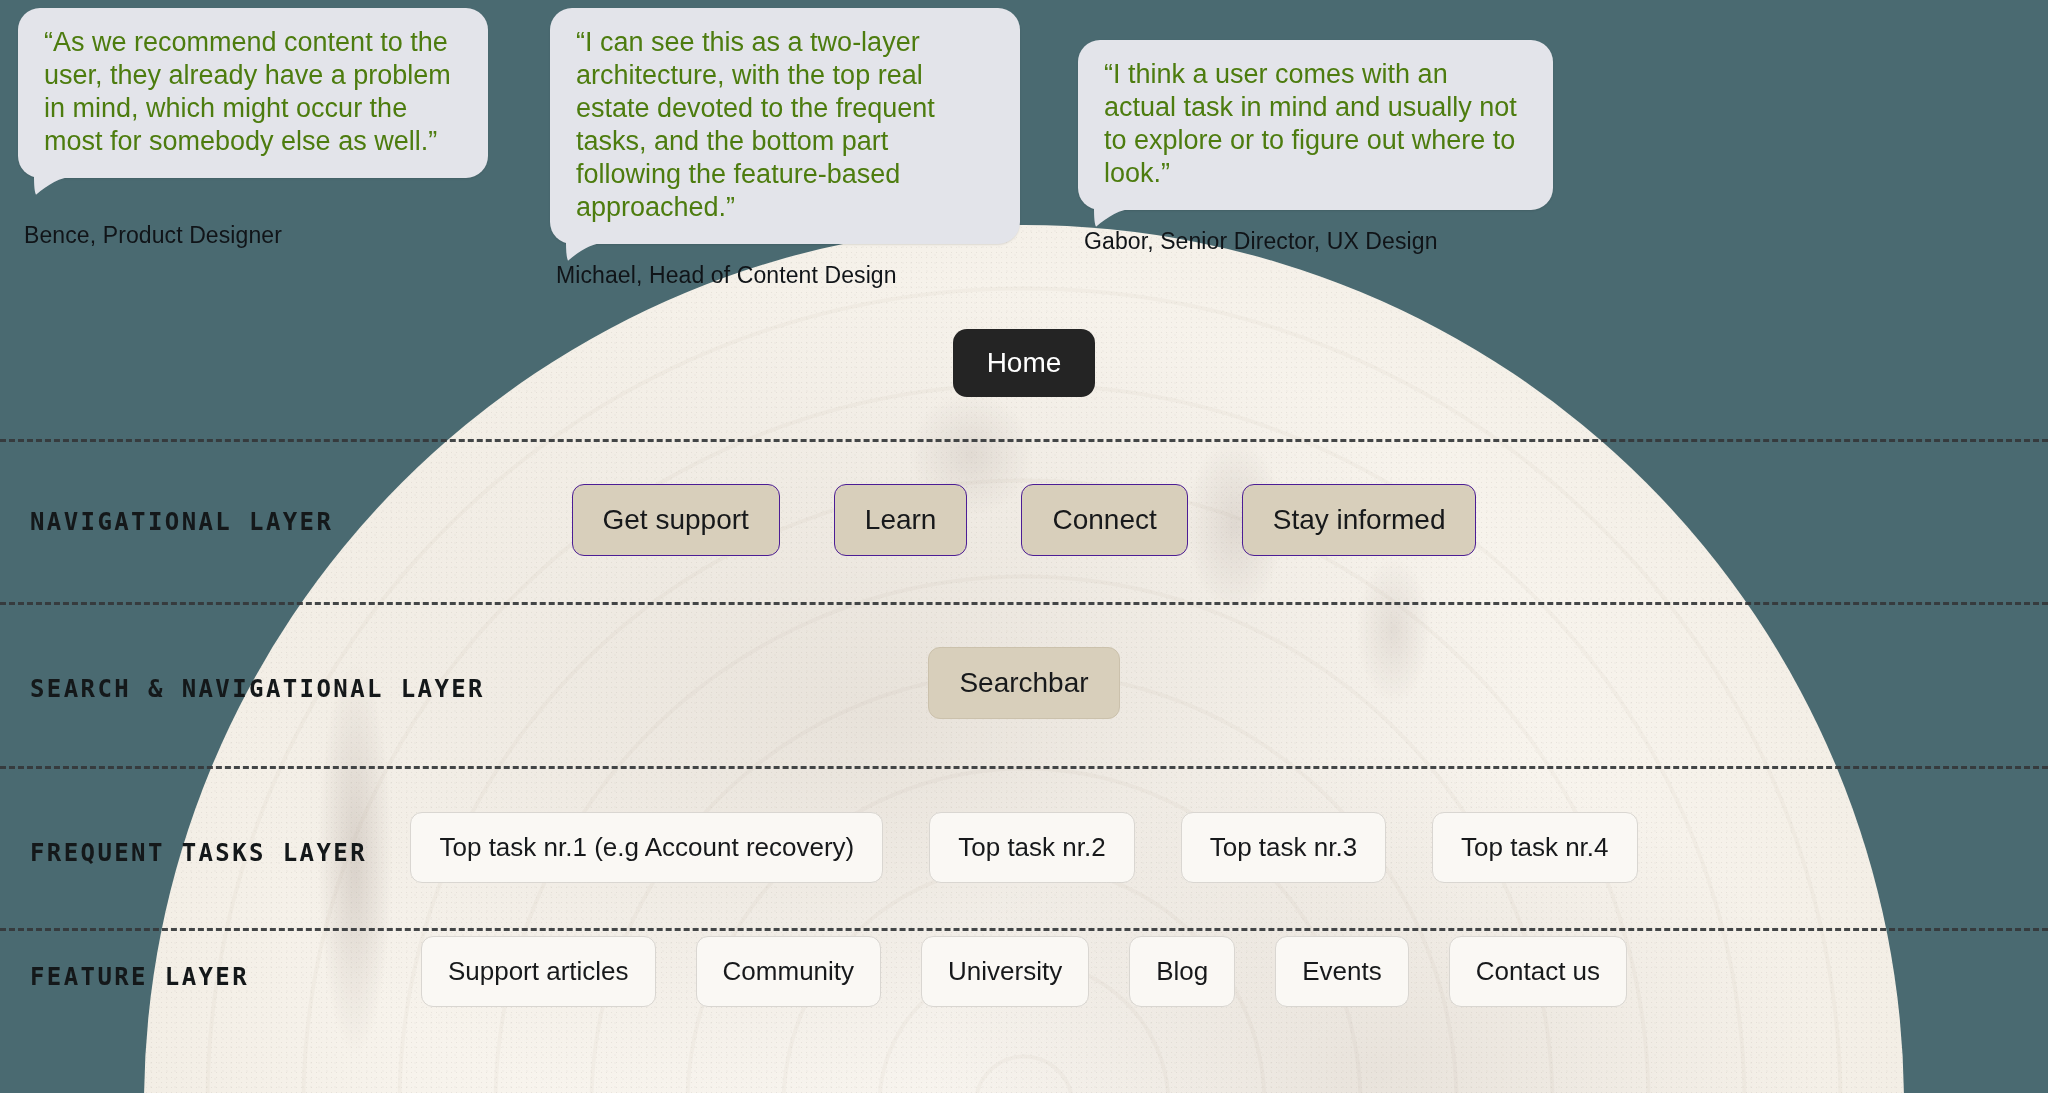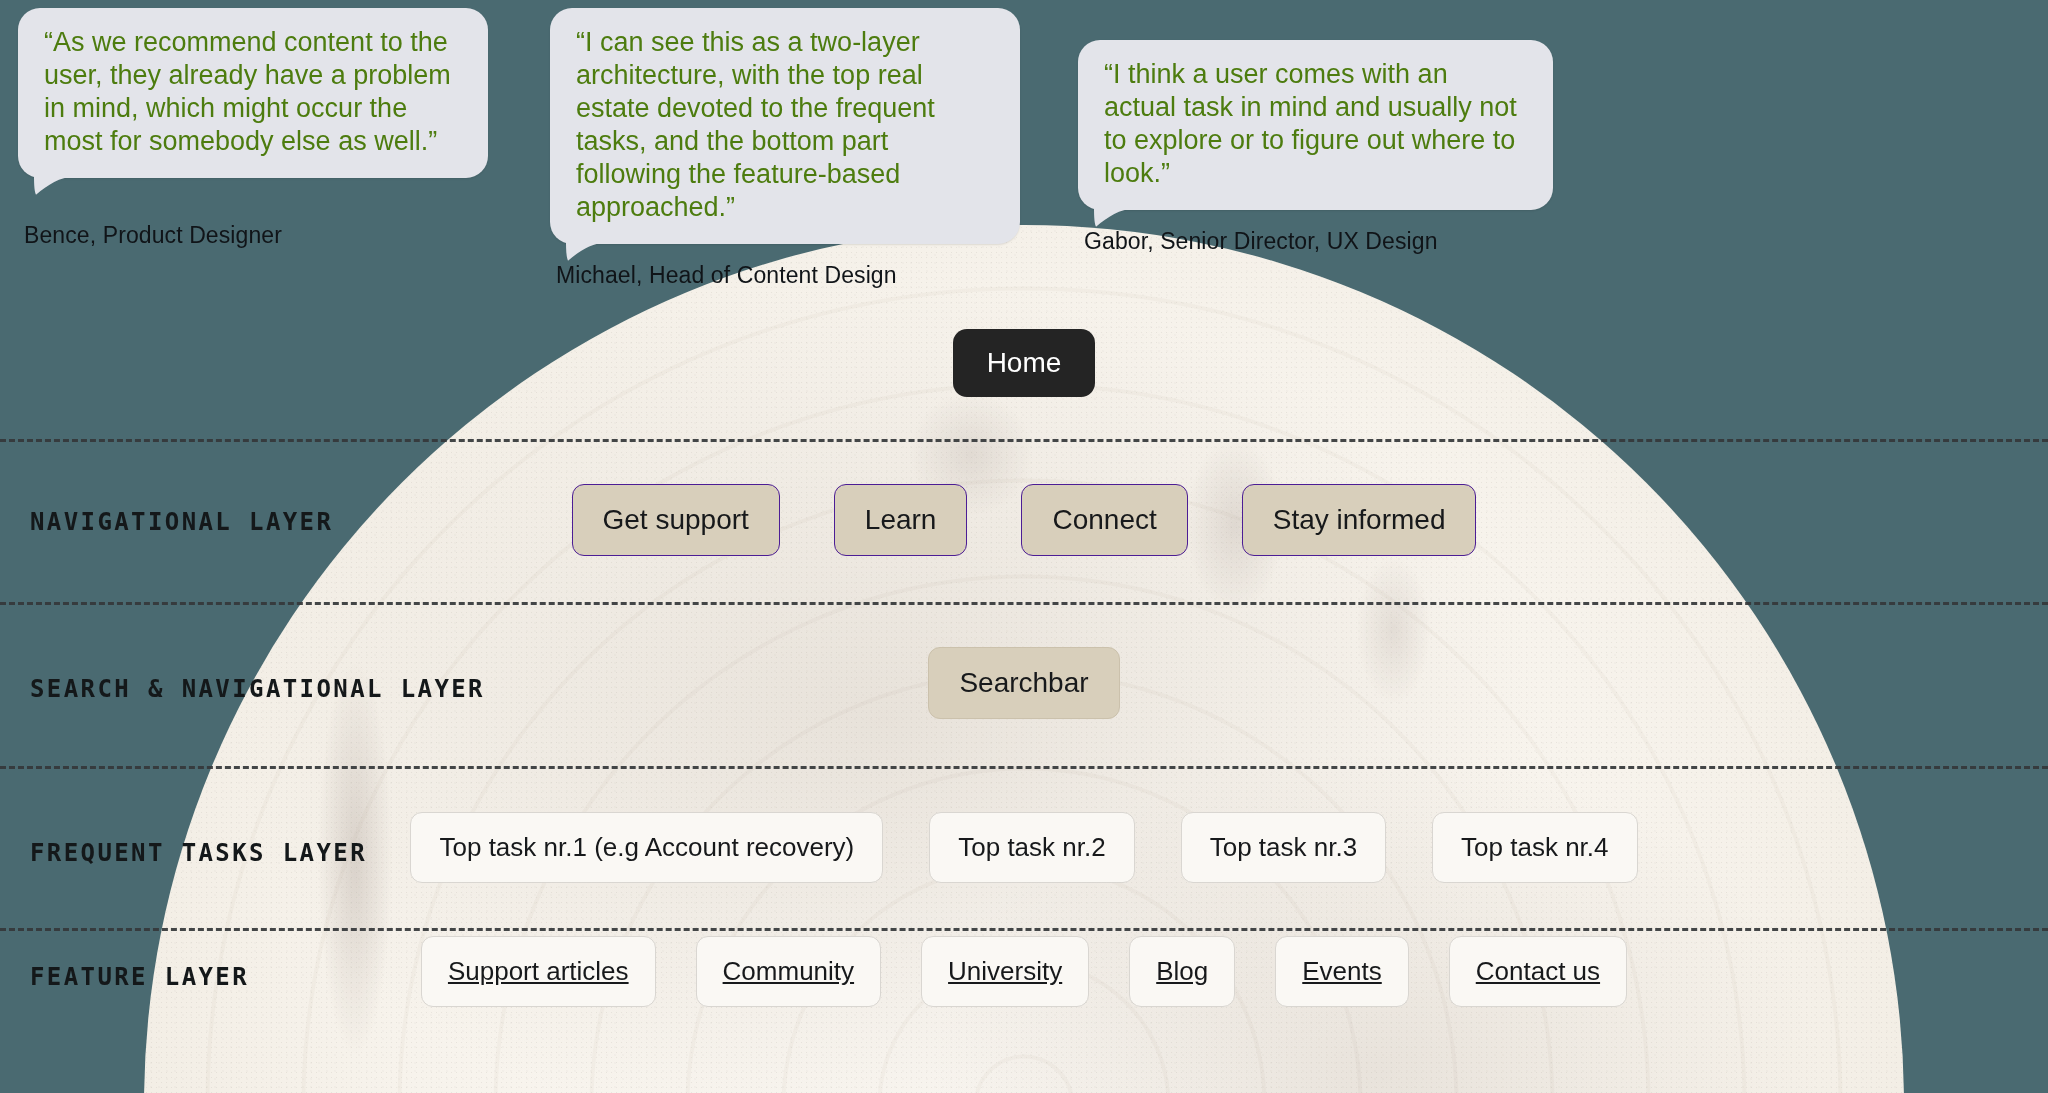--- a/index.html
+++ b/index.html
@@ -189,21 +189,20 @@
     padding:19px 28px;
     font-size:26px;
     margin:0 23px;
   }
   .chip-feature {
     background:#faf8f4;
     border:1.5px solid #d9d6d1;
     padding:19px 26px;
     font-size:26px;
     margin:0 20px;
-    text-decoration:underline;
   }
 </style>
 </head>
 <body>
 
 <div id="stage">
 
   <div class="dome-wrap">
     <div class="dome"></div>
     <div class="dome-rings"></div>

